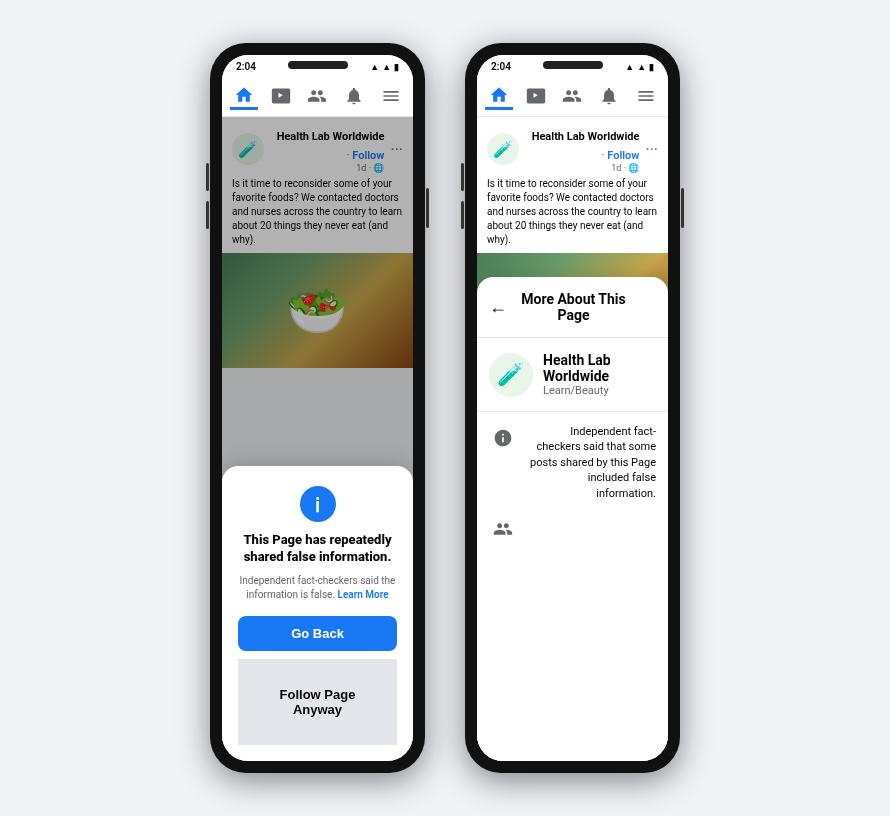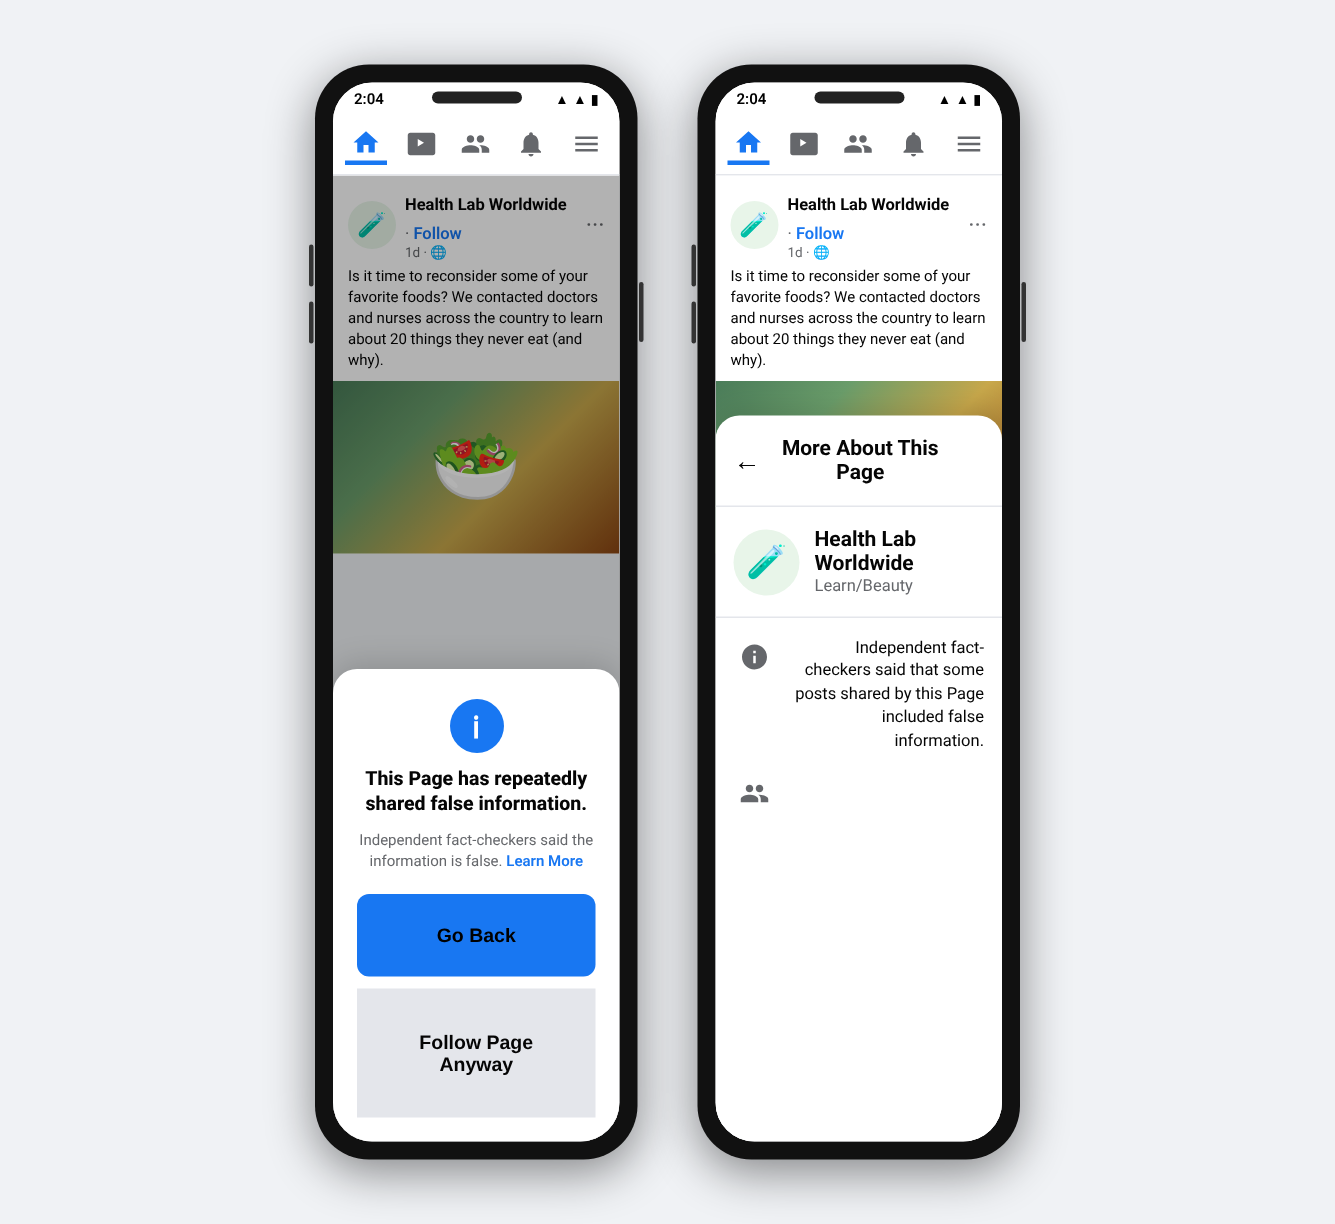--- a/index.html
+++ b/index.html
@@ -143,20 +143,21 @@
       border-radius: 50%;
       background: #e8f5e9;
       display: flex;
       align-items: center;
       justify-content: center;
       font-size: 16px;
       flex-shrink: 0;
     }
     .post-meta {
       flex: 1;
+      text-align: right;
     }
     .post-page-name {
       font-size: 11px;
       font-weight: 700;
       color: #050505;
     }
     .post-follow-link {
       color: #1877f2;
       font-weight: 600;
       font-size: 11px;
@@ -230,23 +231,23 @@
       margin-bottom: 14px;
       line-height: 1.4;
     }
     .warning-learn-more {
       color: #1877f2;
       font-weight: 600;
       font-size: 10px;
     }
     .btn-go-back {
       width: 100%;
-      padding: 20px;
+      padding: 10px;
       background: #1877f2;
-      color: #000000;
+      color: #ffffff;
       border: none;
       border-radius: 8px;
       font-size: 13px;
       font-weight: 700;
       margin-bottom: 8px;
       cursor: pointer;
     }
     .btn-follow-anyway {
       width: 100%;
       padding: 28px;

